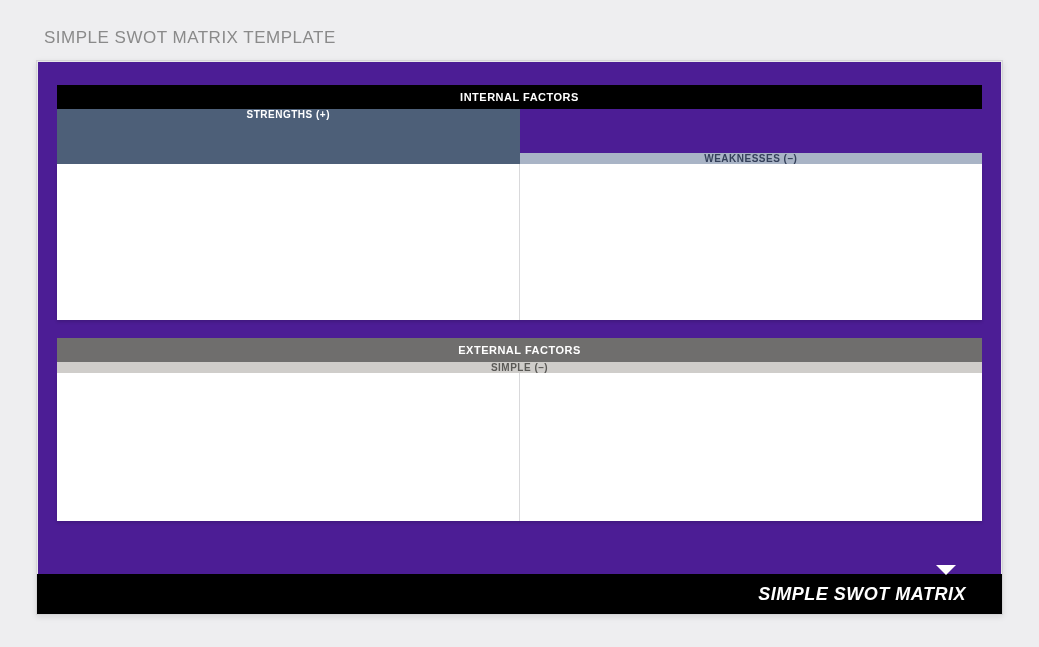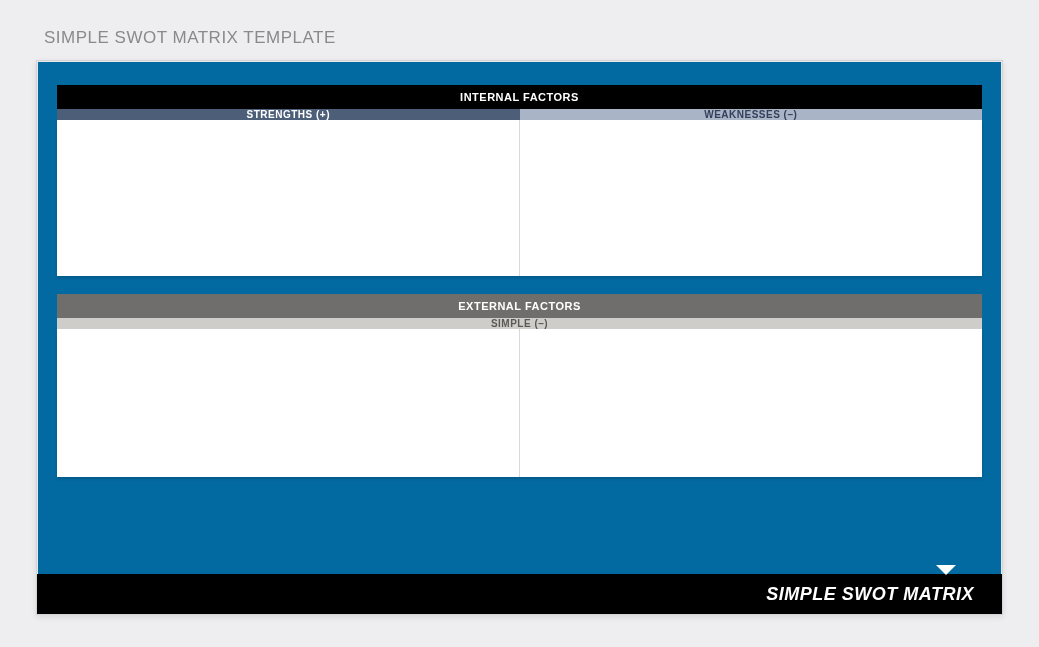--- a/index.html
+++ b/index.html
@@ -15,21 +15,21 @@
     font-size: 17px;
     font-weight: 400;
     letter-spacing: 0.5px;
     color: #8a8a8a;
     text-transform: uppercase;
     margin: 0 0 12px 8px;
   }
   .slide {
     width: 100%;
     height: 555px;
-    background: #0369a1;
+    background: #4c1d95;
     border: 1px solid #d4d4d6;
     box-shadow: 0 2px 6px rgba(0,0,0,0.10), inset 0 0 0 1px #e7e7e9;
     position: relative;
     padding: 24px 20px 0 20px;
   }
   .section {
     width: 100%;
   }
   .section + .section { margin-top: 18px; }
   .section-header {
@@ -51,21 +51,21 @@
   .col-head {
     flex: 1;
     text-align: center;
     font-size: 10px;
     font-weight: 700;
     letter-spacing: 0.5px;
     padding: 0 0;
     color: #ffffff;
   }
   .col-head.strengths    { background: #4d5f78; }
-  .col-head.weaknesses   { background: #a9b4c6; color: #34405a; }
+  .col-head.weaknesses   { background: #a9b4c6; color: #34405a; margin-top: 44px; }
   .col-head.opportunities{ background: #a6a3a0; }
   .col-head.threats      { background: #cfcdca; color: #5a5956; }
   .body-row {
     display: flex;
     width: 100%;
     box-shadow: 0 2px 3px rgba(0,0,0,0.15);
   }
   .body-cell {
     flex: 1;
     background: #ffffff;
@@ -79,21 +79,21 @@
     position: absolute;
     left: 0;
     right: 0;
     bottom: 0;
     height: 40px;
     background: #000000;
     color: #ffffff;
     display: flex;
     align-items: center;
     justify-content: flex-end;
-    padding: 0 28px 0 0;
+    padding: 0 36px 0 0;
     font-size: 18px;
     font-style: italic;
     font-weight: 700;
     letter-spacing: 0.5px;
   }
   .footer-arrow {
     position: absolute;
     right: 46px;
     top: -9px;
     width: 0; height: 0;

